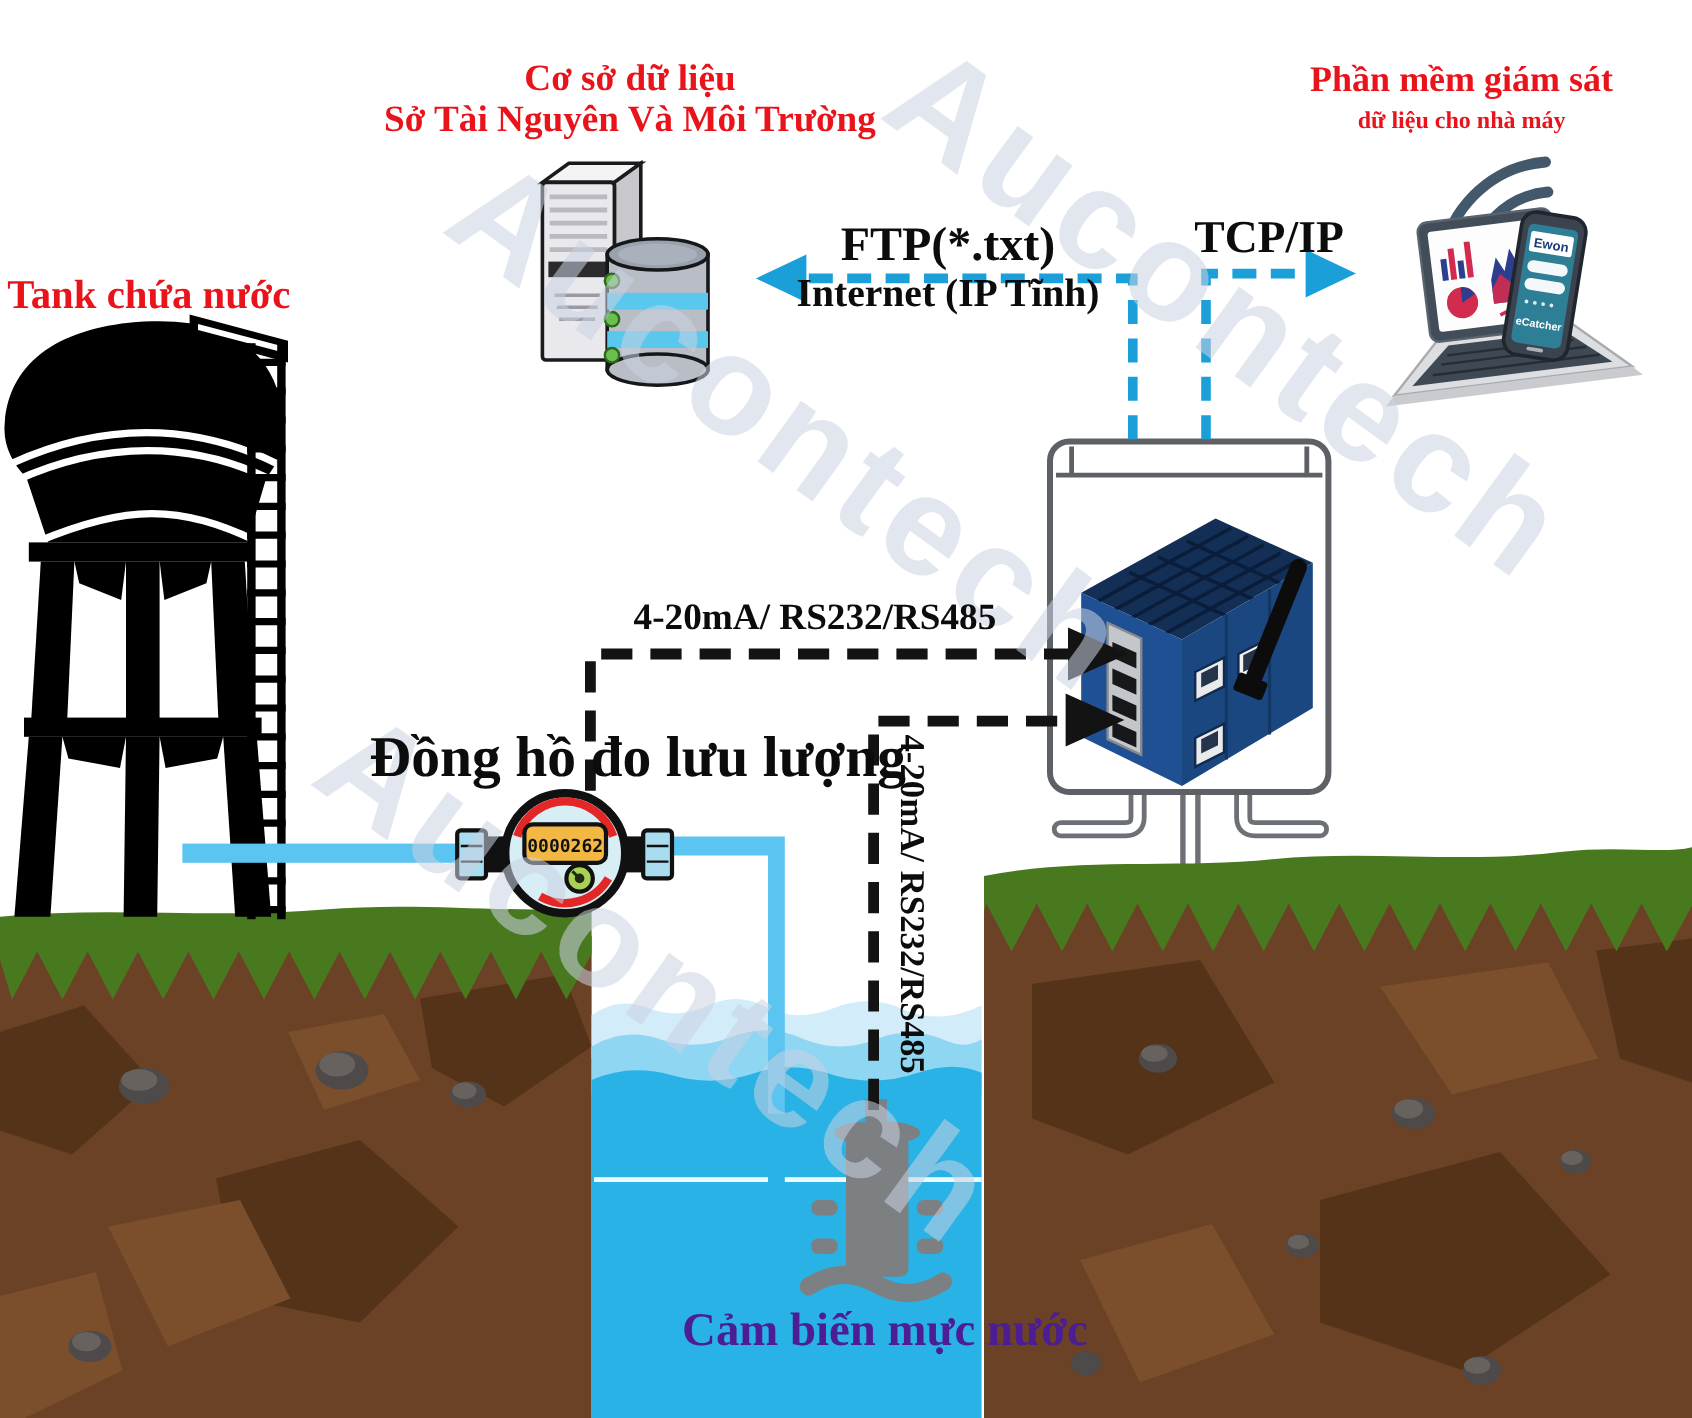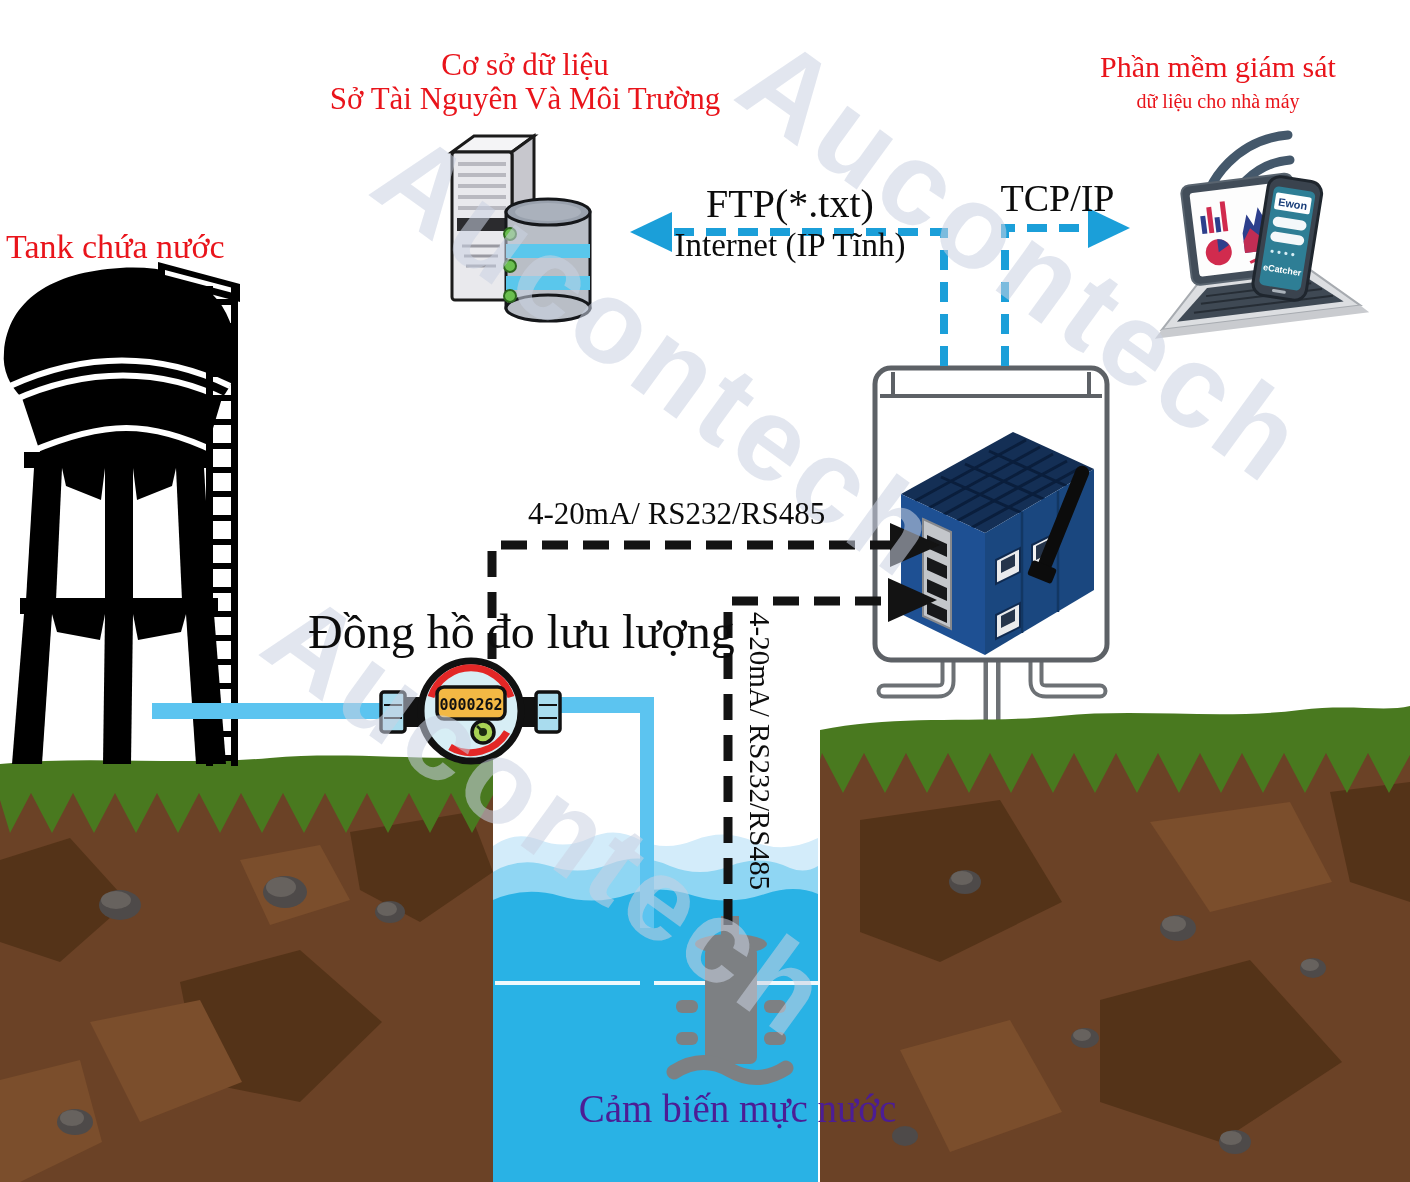--- a/index.html
+++ b/index.html
@@ -2,21 +2,21 @@
 <html><head>
 <meta charset="utf-8">
 <style>
   html,body{margin:0;padding:0;background:#fff;}
   .canvas{position:relative;width:1410px;height:1182px;overflow:hidden;background:#fff;
           font-family:"Liberation Serif",serif;}
   .scene{position:absolute;left:0;top:0;z-index:10;}
   .wm{position:absolute;z-index:40;font-family:"Liberation Sans",sans-serif;font-weight:bold;
       font-size:118px;letter-spacing:6px;color:rgba(202,210,226,0.55);white-space:nowrap;
       transform-origin:0 0;transform:rotate(36deg);pointer-events:none;}
-  .lbl{position:absolute;z-index:60;font-weight:normal;white-space:nowrap;color:#0c0c0c;}
+  .lbl{position:absolute;z-index:60;font-weight:bold;white-space:nowrap;color:#0c0c0c;}
   .red{color:#e9141b;}
   .ctr{text-align:center;}
   .vert{writing-mode:vertical-rl;}
 </style>
 </head>
 <body>
 
 <div class="canvas">
 
 <svg class="scene" width="1410" height="1182" viewBox="0 0 1410 1182">

